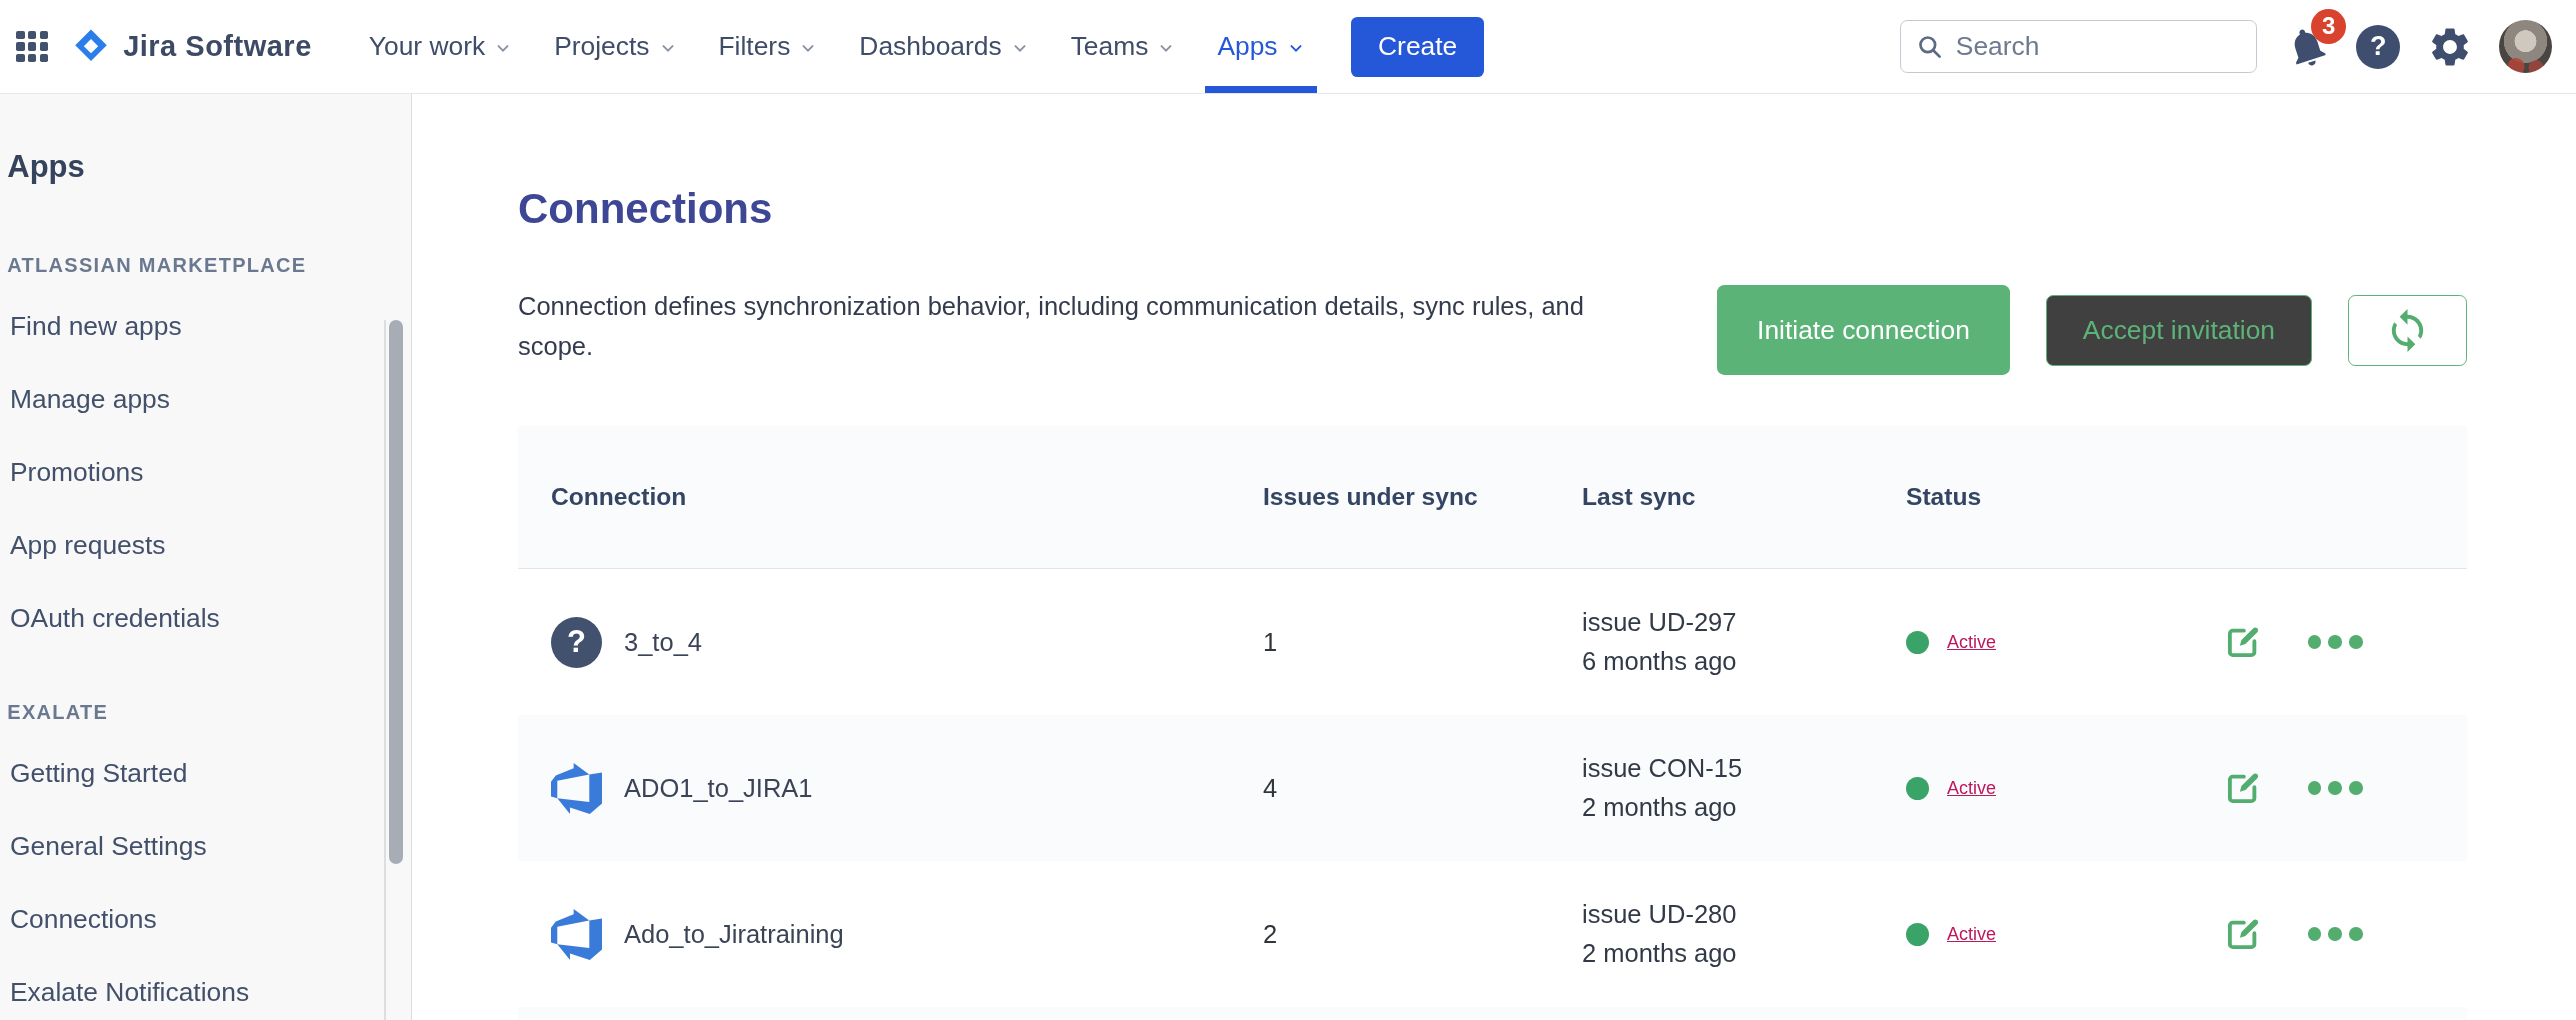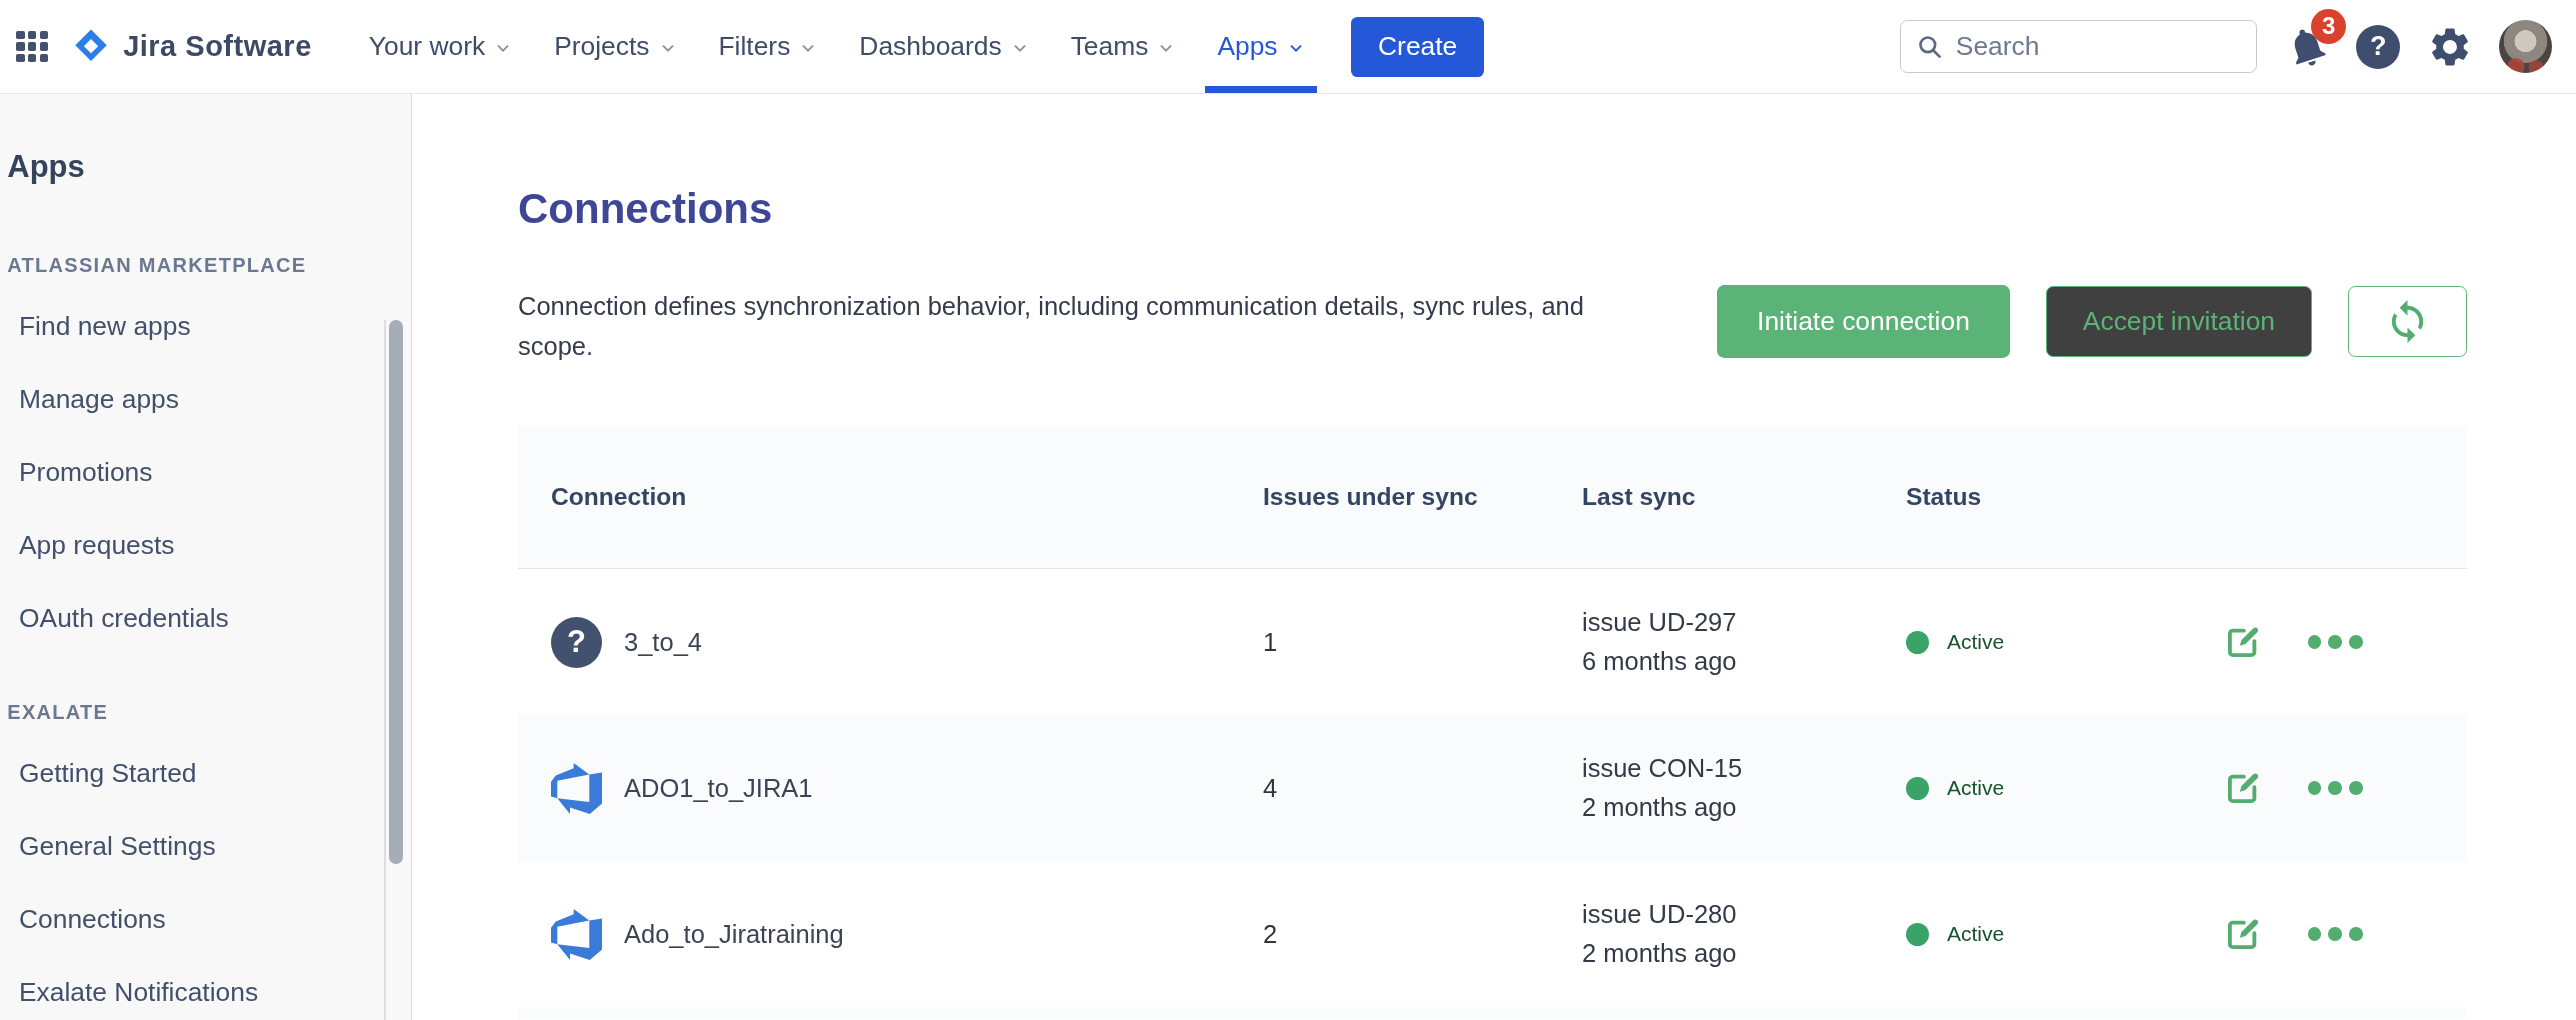--- a/index.html
+++ b/index.html
@@ -72,36 +72,36 @@
     position:absolute; top:94px; left:0; bottom:0; width:412px;
     background:#f8f8f8; border-right:1.8px solid #d9dce1;
   }
   .side-title { margin:55px 0 0 7.3px; font-size:31px; font-weight:700; color:#36435c; }
   .side-heading {
     margin:69px 0 12.8px 7.3px; font-size:20px; font-weight:700; letter-spacing:1.3px;
     color:#6a7890; text-transform:uppercase;
   }
   .side-heading.second { margin-top:46px; }
   .side-item {
-    height:73px; display:flex; align-items:center; padding-left:19px;
+    height:73px; display:flex; align-items:center; padding-left:10px;
     font-size:26.4px; color:#42506b; cursor:pointer;
   }
   .scroll-line { position:absolute; left:384px; top:226px; bottom:0; width:1.8px; background:#dcdfe2; }
   .scroll-thumb {
     position:absolute; left:389px; top:226px; width:13.7px; height:544px;
     background:#a7adb5; border-radius:7.3px; cursor:grab;
   }
 
   
   .main { position:absolute; top:94px; left:412px; right:0; bottom:0; background:#fff; padding:0 109px 0 106px; }
   .page-title { margin-top:88px; font-size:42px; line-height:53px; font-weight:700; color:#3e4795; }
   .page-desc { margin-top:51px; width:1094px; font-size:25.5px; line-height:40px; color:#333b4d; }
   .actions-bar { position:absolute; top:191px; right:109px; display:flex; gap:36px; align-items:center; }
   .btn-primary {
-    height:73px; padding:0 40px; background:#5cb377; color:#fff; border:none; border-radius:7.3px;
+    height:90px; padding:0 40px; background:#5cb377; color:#fff; border:none; border-radius:7.3px;
     font-size:26.4px; font-weight:500; cursor:pointer; font-family:inherit;
   }
   .btn-outline {
     height:71px; padding:0 36px; background:#404040; color:#5cb377; border:1.8px solid #5cb377;
     border-radius:7.3px; font-size:26.4px; font-weight:500; cursor:pointer; font-family:inherit;
   }
   .btn-refresh {
     width:119px; height:71px; background:#fff; border:1.8px solid #5cb377; border-radius:7.3px;
     display:flex; align-items:center; justify-content:center; cursor:pointer;
   }
@@ -121,21 +121,21 @@
   .c-conn { display:flex; align-items:center; gap:22px; }
   .qicon {
     width:51px; height:51px; border-radius:50%; background:#42526e; color:#fff; flex:0 0 51px;
     font-size:31px; font-weight:700; display:flex; align-items:center; justify-content:center;
   }
   .ado-icon { flex:0 0 51px; display:flex; align-items:center; }
   .c-issues { color:#30343c; }
   .c-sync div { line-height:39px; color:#323a48; }
   .c-status { display:flex; align-items:center; gap:18px; }
   .status-dot { width:23px; height:23px; border-radius:50%; background:#3aa368; }
-  .status-text { font-size:21px; color:#14532d; }
+  .status-text { font-size:18px; color:#be185d;text-decoration:underline; }
   .c-actions { display:flex; align-items:center; }
   .edit-btn { background:none; border:none; cursor:pointer; display:flex; padding:0; }
   .more-btn { background:none; border:none; cursor:pointer; display:flex; gap:7.3px; margin-left:38px; padding:5.5px; }
   .more-btn i { width:13.7px; height:13.7px; border-radius:50%; background:#53ad6f; }
   .table-next-strip { height:12px; background:#fafbfc; }
 </style>
 </head>
 <body>
 
 <div class="header">

